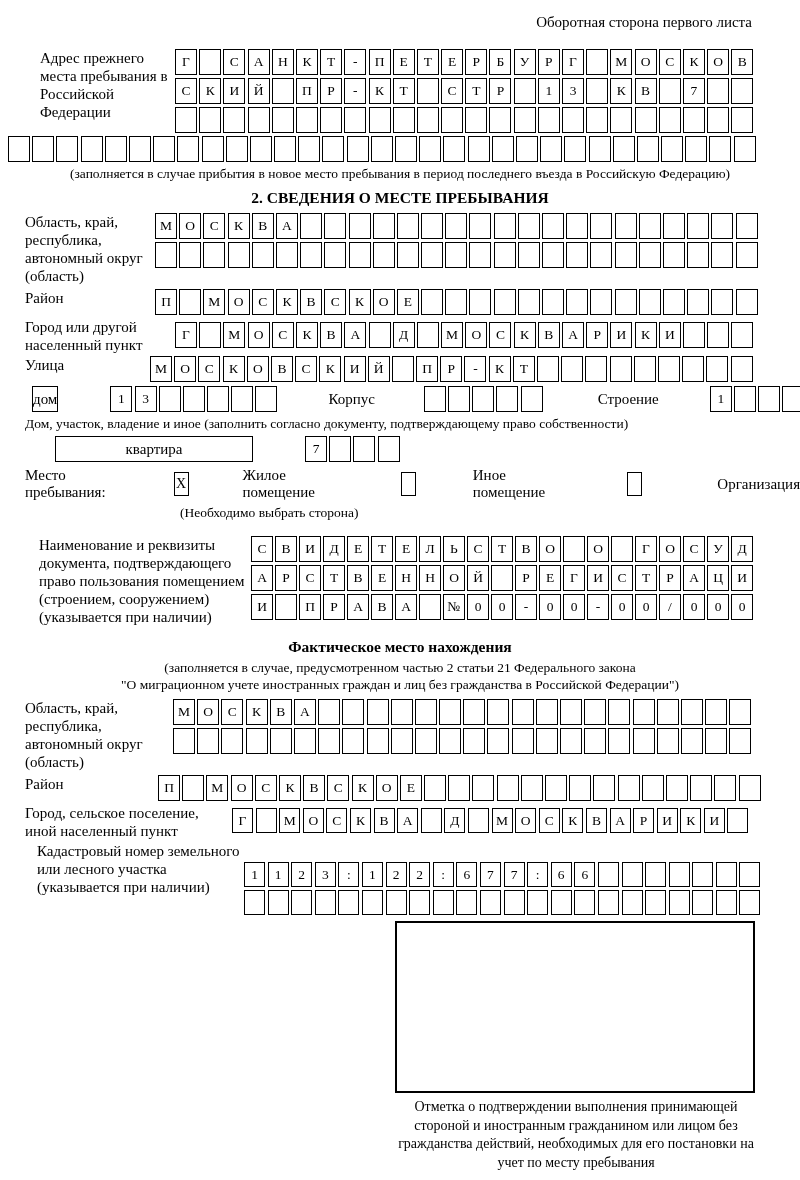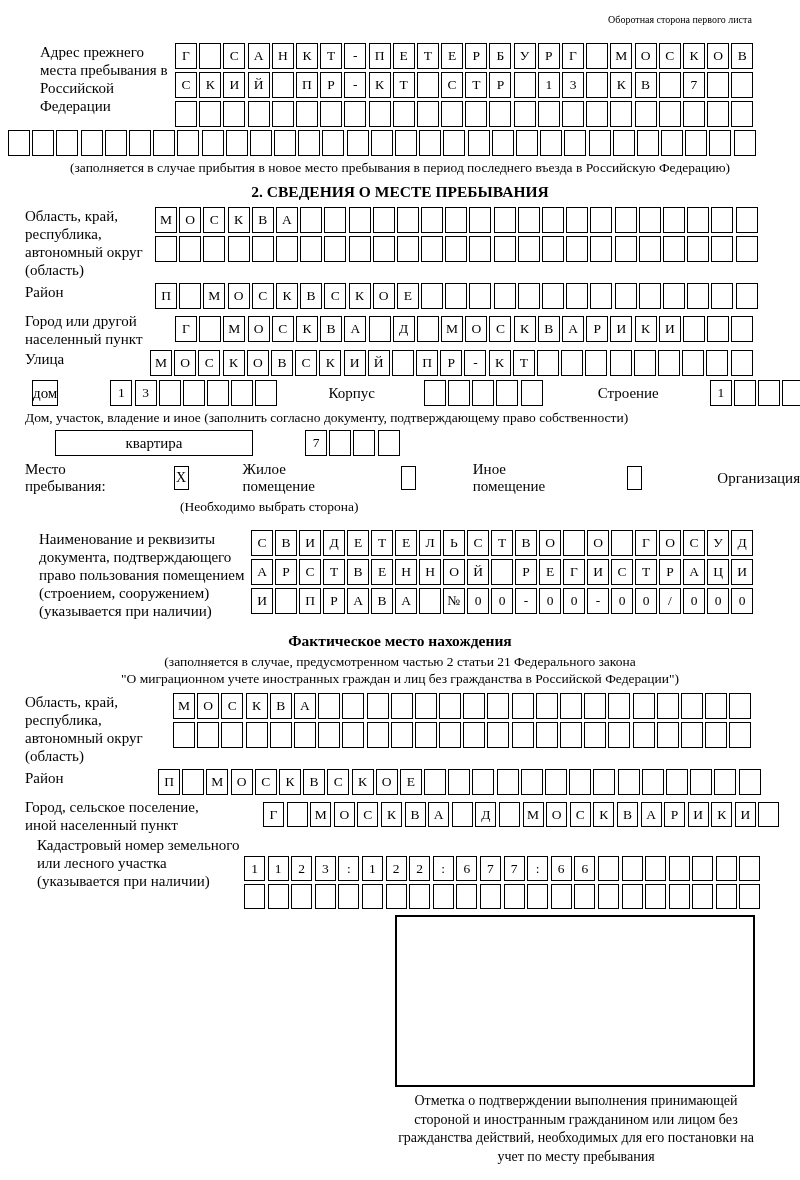--- a/index.html
+++ b/index.html
@@ -2,21 +2,21 @@
 <html><head>
 <meta charset="utf-8">
 <style>
   * { margin:0; padding:0; box-sizing:border-box; }
   html,body { background:#fff; }
   .page {
     width:800px; height:1180px; background:#ffffff; color:#000;
     font-family:"Liberation Serif", serif; position:relative; overflow:hidden;
     padding-top:14px;
   }
-  .header-note { text-align:right; padding-right:48px; font-size:10px; }
+  .header-note { text-align:right; padding-right:48px; font-size:15px; }
 
   .field { display:flex; align-items:flex-start; }
   .flabel { font-size:15px; line-height:18px; flex:0 0 auto; }
   .rows { display:flex; flex-direction:column; gap:3px; }
 
   .cells { display:flex; gap:2.2px; }
   .cell {
     width:22px; height:26px; border:1.6px solid #000; background:#fff;
     display:flex; align-items:center; justify-content:center;
     font-size:13.5px; font-family:"Liberation Serif", serif;
@@ -533,21 +533,21 @@
         <span class="cell"></span>
         <span class="cell"></span>
         <span class="cell"></span>
         <span class="cell"></span>
         <span class="cell"></span>
         <span class="cell"></span>
         <span class="cell"></span>
       </div>
   </div>
 
-  <div class="field" style="margin-top:3px;gap:31px;">
+  <div class="field" style="margin-top:3px;">
     <div class="flabel" style="margin-left:25px; width:207px;">Город, сельское поселение, иной населенный пункт</div>
     <div class="cells narrow" style="margin-top:4px;">
         <span class="cell">Г</span>
         <span class="cell"></span>
         <span class="cell">М</span>
         <span class="cell">О</span>
         <span class="cell">С</span>
         <span class="cell">К</span>
         <span class="cell">В</span>
         <span class="cell">А</span>

